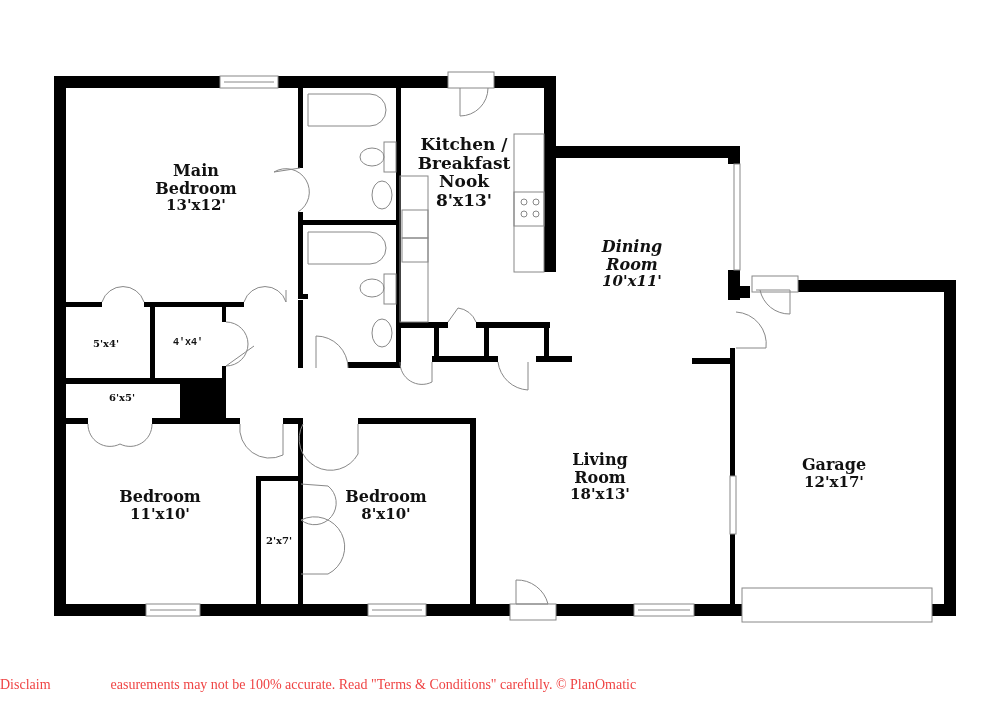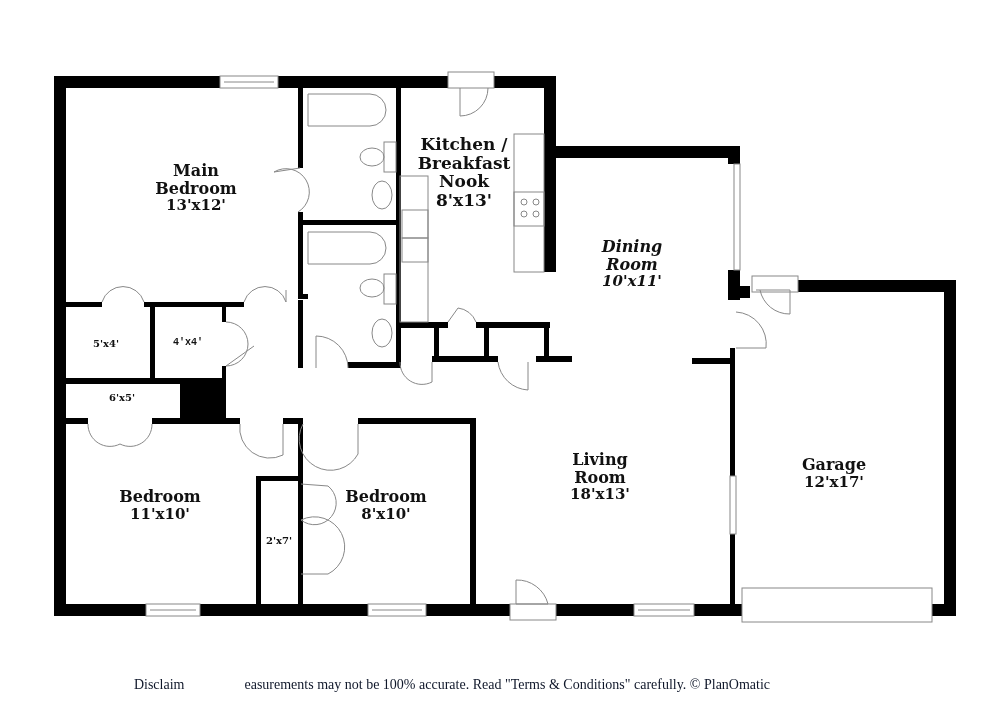--- a/index.html
+++ b/index.html
@@ -4,21 +4,21 @@
 <style>
   html, body { margin:0; padding:0; background:#ffffff; }
   body { width:1000px; height:727px; position:relative; overflow:hidden; font-family:"DejaVu Serif", serif; }
   #plan { position:absolute; left:0; top:0; width:1000px; height:727px; }
   .room-label { position:absolute; text-align:center; font-family:"DejaVu Serif", serif; font-weight:bold; color:#111; line-height:1.1; transform:translate(-50%,-50%); white-space:nowrap; }
   .room-label .name { display:block; font-size:16px; }
   .room-label .dims { display:block; font-size:15px; }
   .room-label.small .dims { font-size:10px; }
   .room-label.tiny .dims { font-size:10px; }
   .room-label.mid .name, .room-label.mid .dims { font-size:17px; }
-  #disclaimer { position:absolute; left:0; width:904px; top:677px; text-align:center; font-family:"Liberation Serif", serif; font-size:14px; color:#0f172a; }
+  #disclaimer { position:absolute; left:0; width:904px; top:677px; font-family:"Liberation Serif", serif; font-size:14px; color:#ef4444; }
   #disclaimer .gap { display:inline-block; width:60px; }
 </style>
 </head>
 <body>
 
 <svg id="plan" viewBox="0 0 1000 727" xmlns="http://www.w3.org/2000/svg">
   <g fill="#000">
 
     <rect x="54" y="76" width="166" height="12"></rect>
     <rect x="278" y="76" width="170" height="12"></rect>

